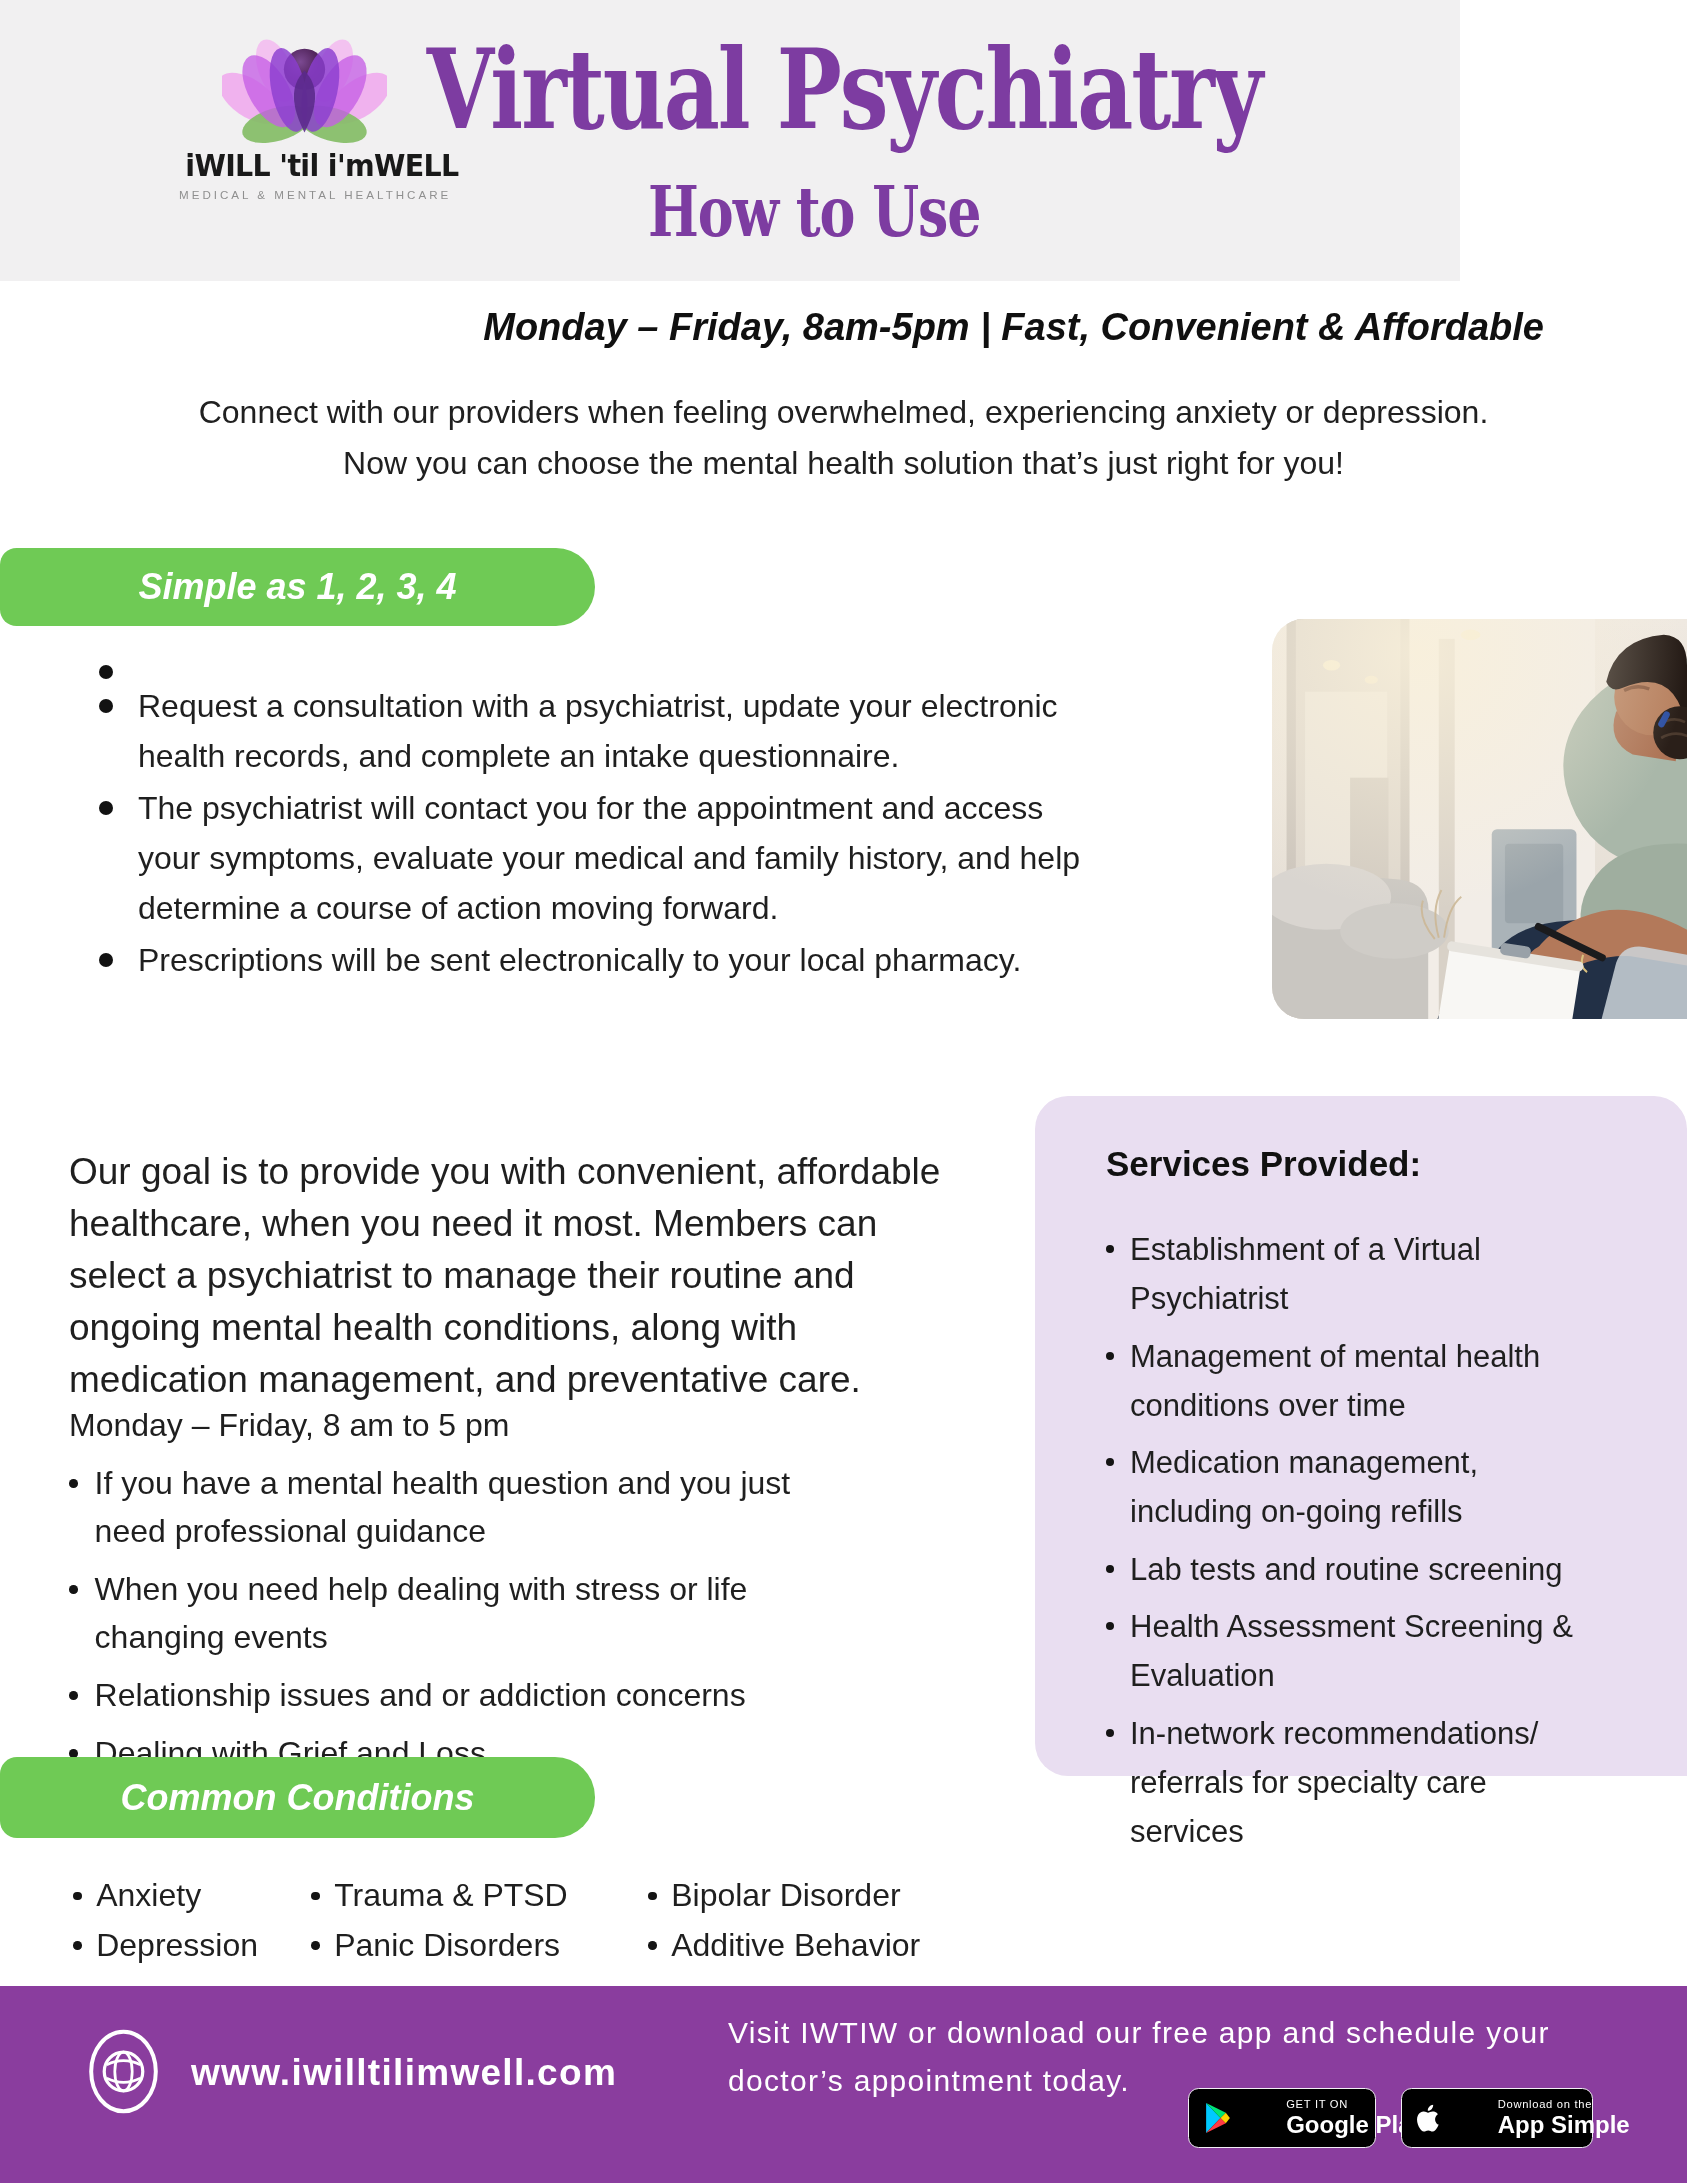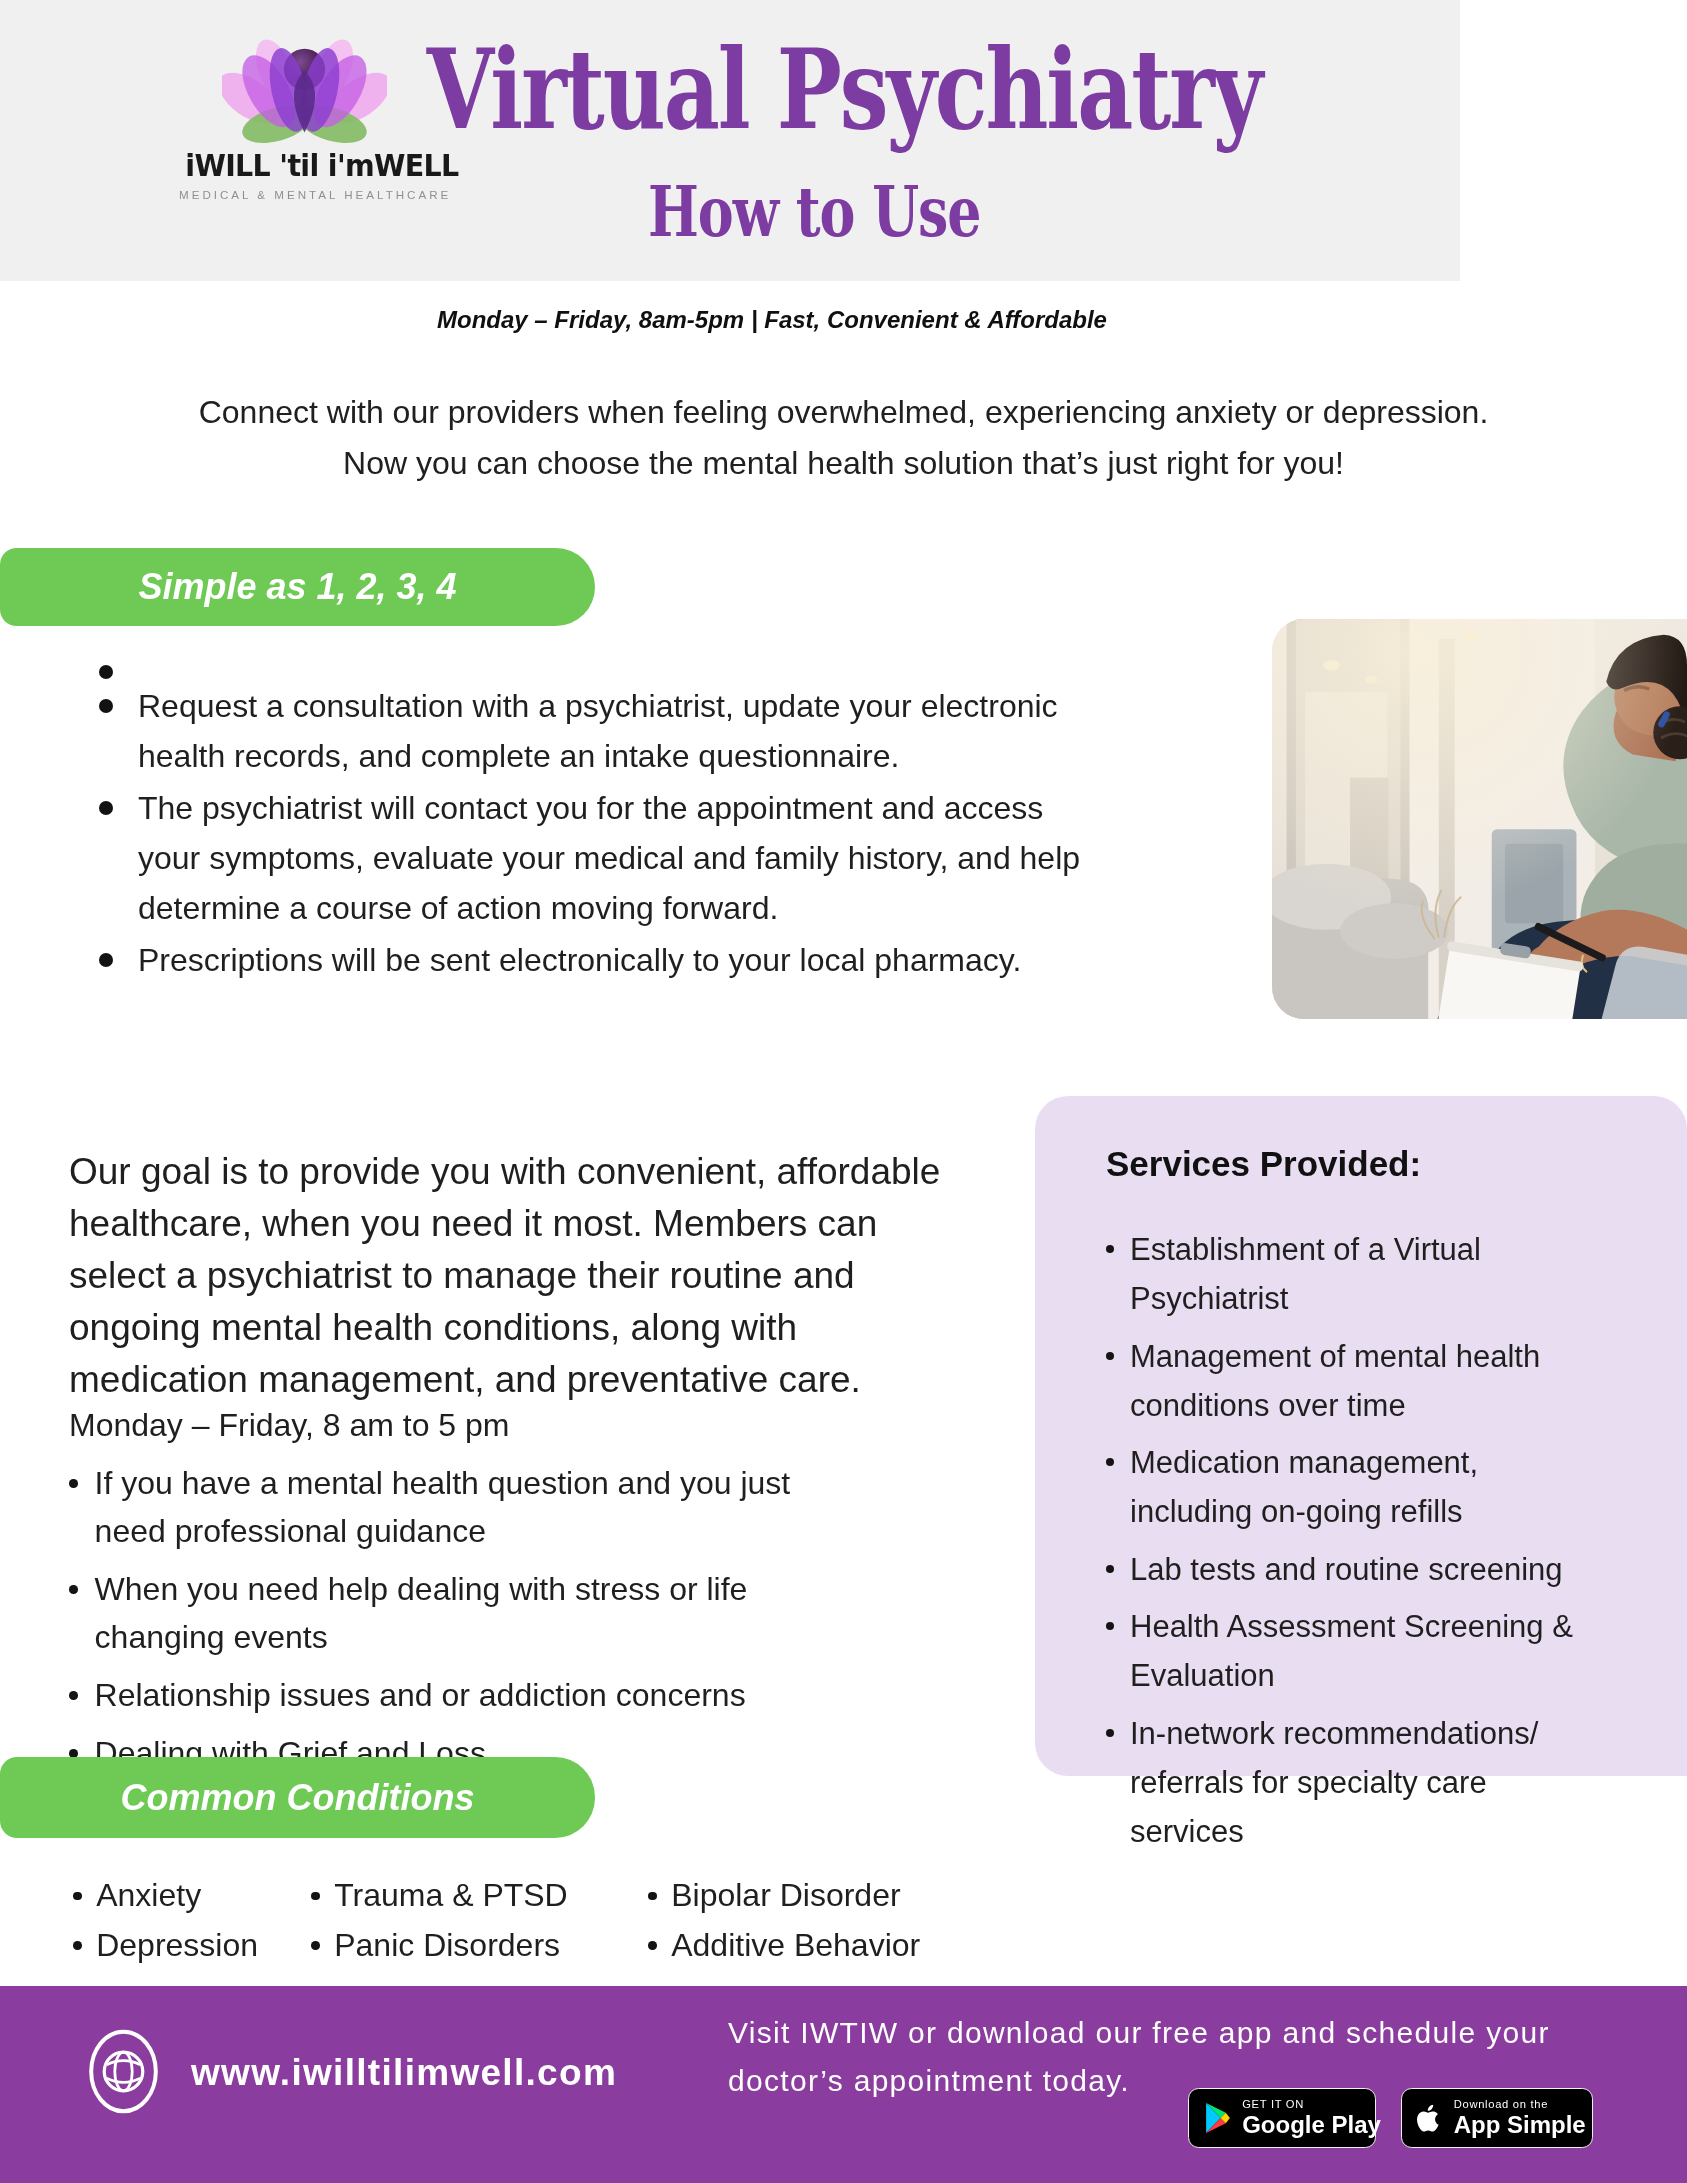--- a/index.html
+++ b/index.html
@@ -15,22 +15,22 @@
            color:#191919; transform:scaleX(.95); transform-origin:center; margin-top:2.6px; white-space:nowrap; }
   .tagline { font-size:11.6px; letter-spacing:3px; color:#8f8f8f; margin-top:5.3px; white-space:nowrap; }
   .title-row { position:absolute; left:0; top:34px; width:1687px; text-align:center; }
   .title-inner { display:inline-block; font-family:"DejaVu Serif", serif; font-weight:bold;
                  color:#7d3ca1; transform:scaleX(.78); transform-origin:center; line-height:1; }
   .main-title { font-size:111px; letter-spacing:-2.6px; }
   .sub-row { position:absolute; left:0; top:177px; width:1628px; text-align:center; }
   .sub-title { font-size:69px; letter-spacing:-1.3px; }
 
   
-  .hours { position:absolute; left:0; top:306px; width:1544px; text-align:center;
-           font-size:24px; font-weight:bold; font-style:italic; color:#101010; }
+  .hours { position:absolute; left:0; top:306px; width:1544px; text-align:right;
+           font-size:38px; font-weight:bold; font-style:italic; color:#101010; }
   .intro { position:absolute; left:0; top:387px; width:1687px; text-align:center;
            font-size:32px; line-height:51px; color:#202020; white-space:pre-line; }
 
   
   .banner { position:absolute; left:0; width:595px; height:78px; background:#6fca55;
             border-radius:17px 40px 40px 17px; color:#ffffff; font-weight:bold; font-style:italic;
             font-size:36px; display:flex; align-items:center; justify-content:center; }
   .banner.b1 { top:548px; }
   .banner.b2 { top:1027px; }
   .banner.b3 { top:1757px; height:81px; }
@@ -67,21 +67,21 @@
   .svc-list .li { margin-bottom:8.6px; }
   .svc-list .dot-sm { margin-top:20px; margin-right:16px; width:8px; height:8px; }
 
   
   .footer { position:absolute; left:0; top:1986px; width:1687px; height:197px; background:#8a3d9e; color:#ffffff; }
   .globe { position:absolute; left:86px; top:42px; }
   .site { position:absolute; left:191px; top:66px; font-size:37px; font-weight:bold; letter-spacing:1.3px; }
   .cta1 { position:absolute; left:728px; top:30px; font-size:30px; letter-spacing:1.3px; }
   .cta2 { position:absolute; left:728px; top:78px; font-size:30px; letter-spacing:1.3px; }
   .badge { position:absolute; top:102px; height:60px; background:#000000; border:1.3px solid #f2eef5;
-           border-radius:10.6px; display:flex; align-items:center; padding:0 14.6px; }
+           border-radius:10.6px; display:flex; align-items:center; padding:0 14.6px;gap:44px; }
   .badge-gp { left:1188px; width:188px; }
   .badge-as { left:1401px; width:192px; }
   .badge .bicon { flex:0 0 auto; margin-right:10.6px; display:flex; align-items:center; }
   .badge .bcol { display:flex; flex-direction:column; justify-content:center; }
   .badge .bsmall { font-size:11.2px; letter-spacing:0.7px; color:#ffffff; line-height:14.6px; white-space:nowrap; }
   .badge .bbig { font-size:24px; font-weight:bold; color:#ffffff; line-height:26.5px; white-space:nowrap; }
 </style>
 </head>
 <body>
 

